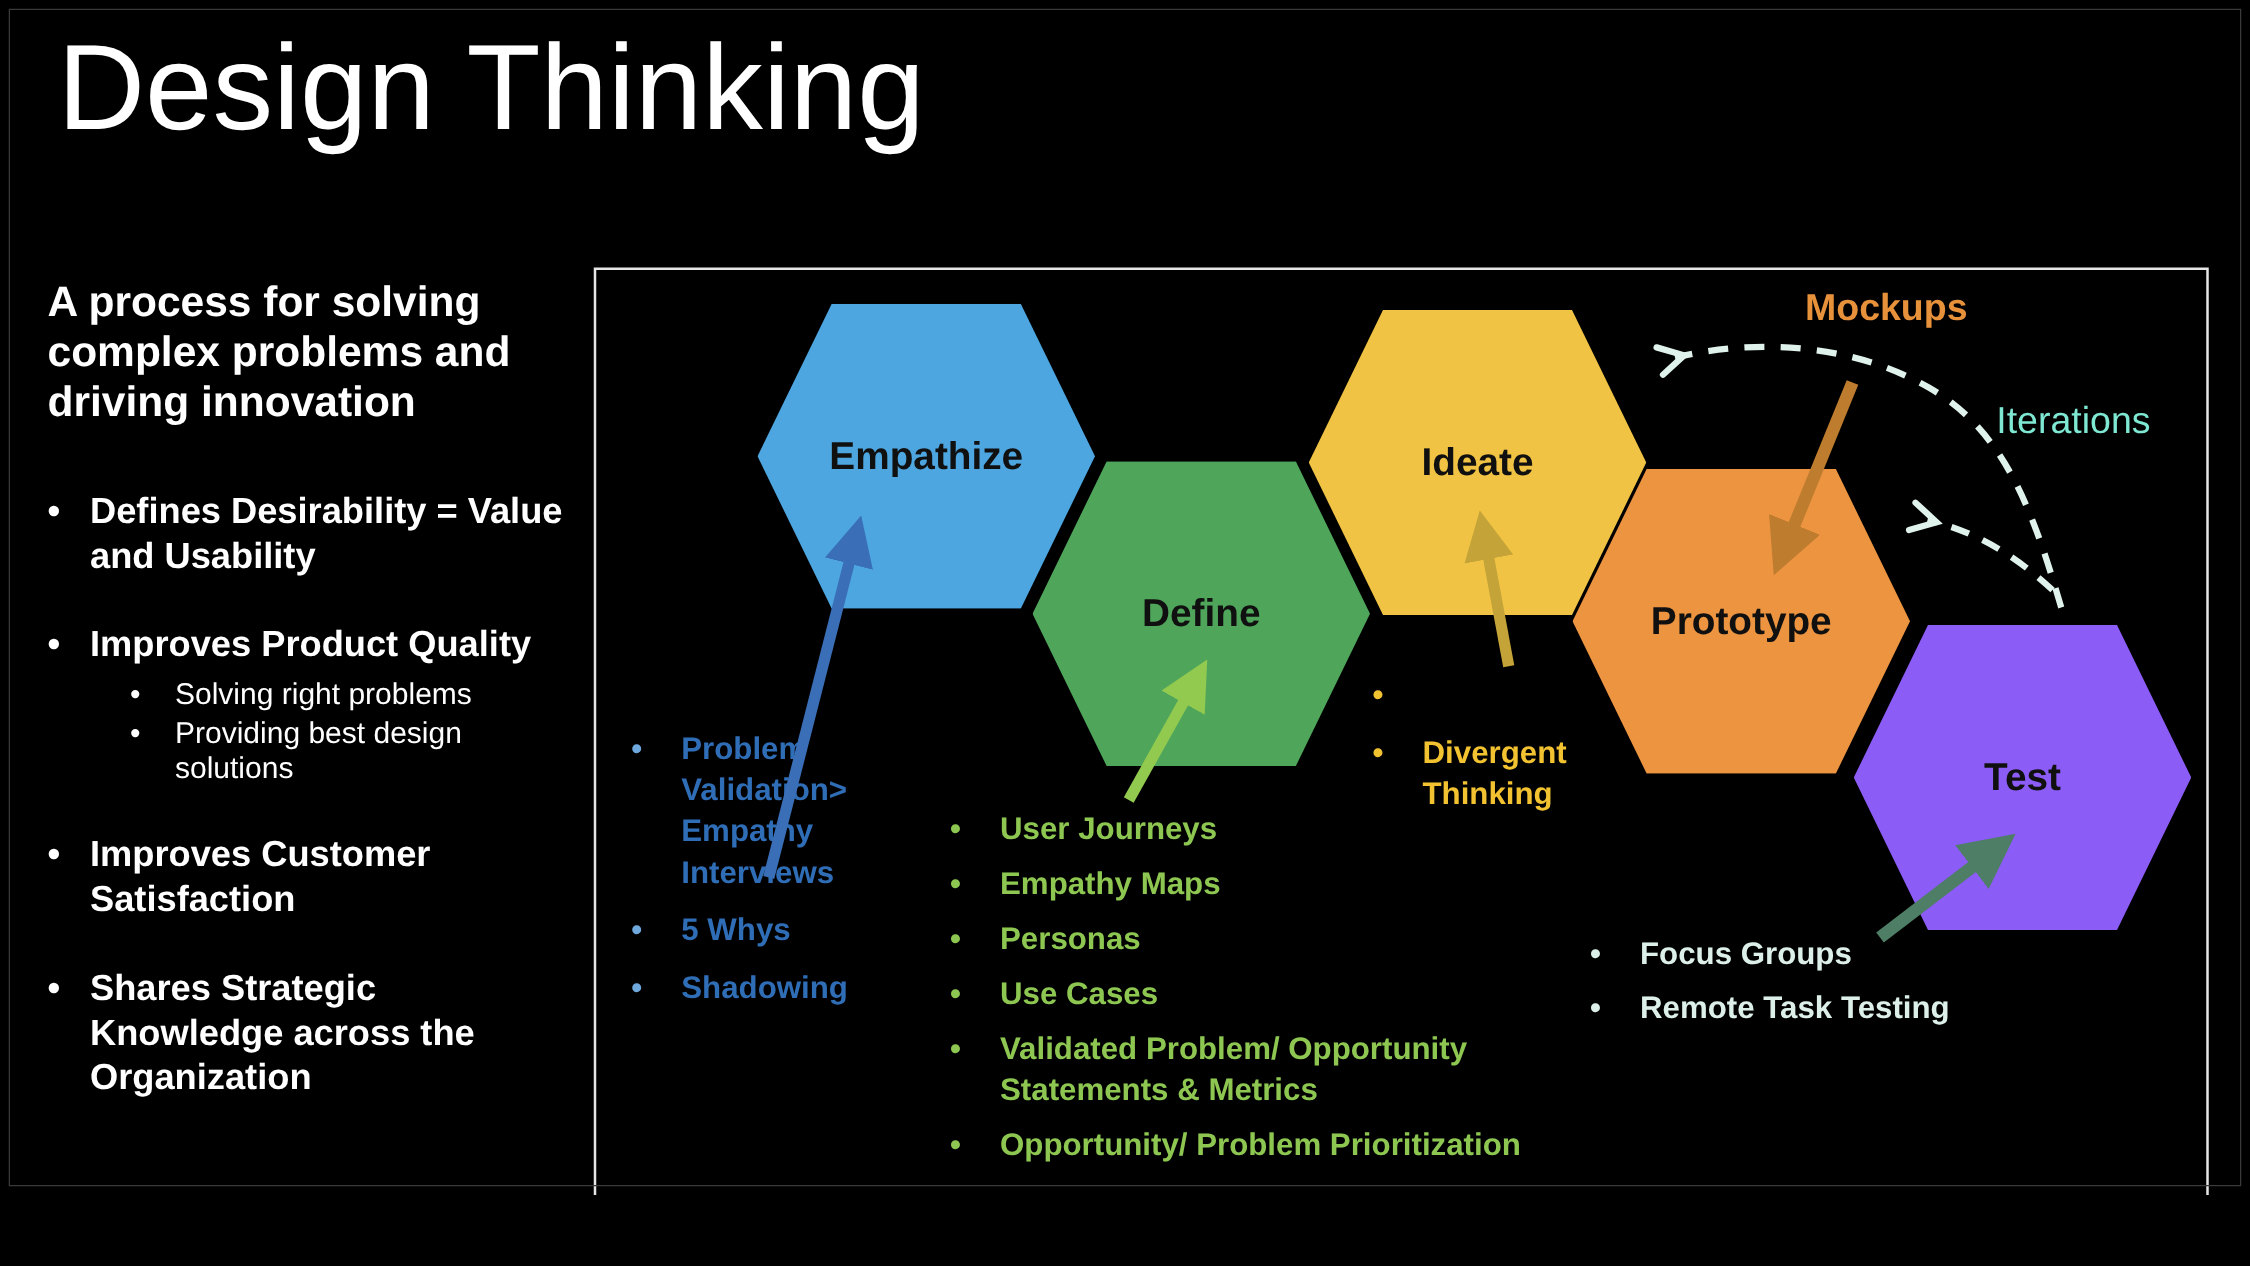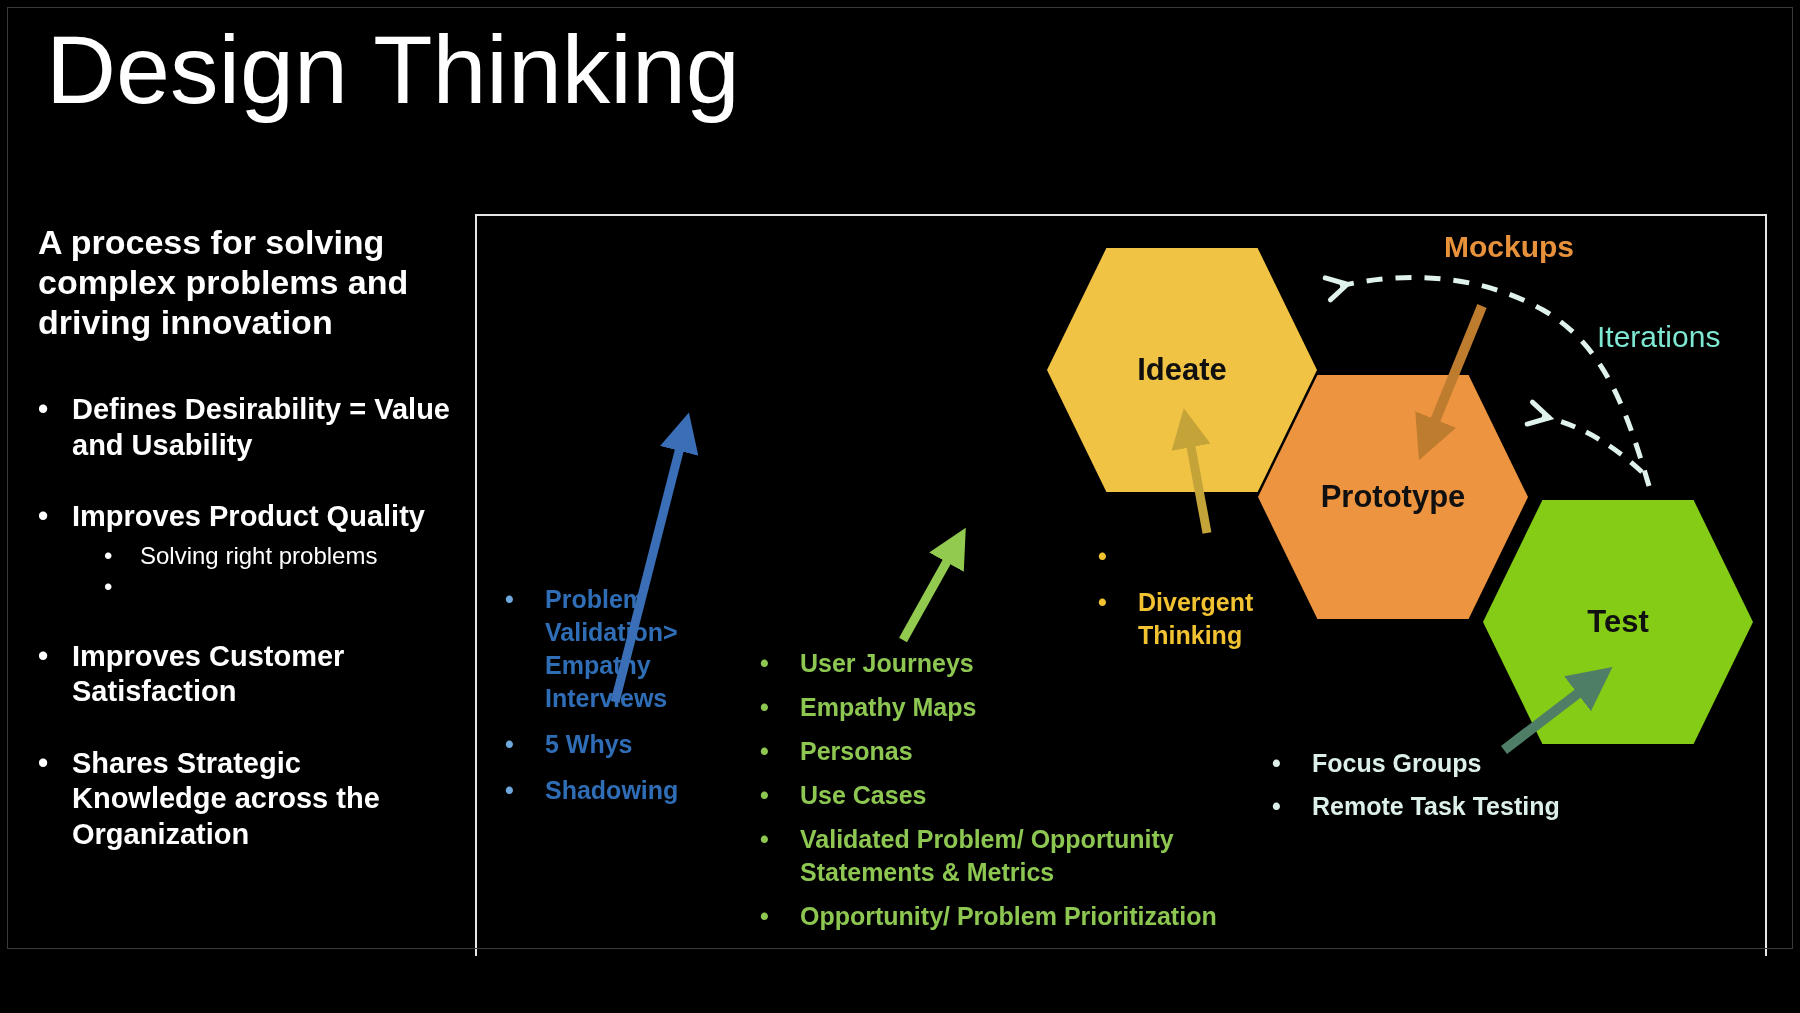--- a/index.html
+++ b/index.html
@@ -30,21 +30,21 @@
   .hex{
     position:absolute;width:270px;height:244px;
     clip-path:polygon(0% 50%,22% 0%,78% 0%,100% 50%,78% 100%,22% 100%);
     display:flex;align-items:center;justify-content:center;
   }
   .hex span{font-size:31px;font-weight:700;color:#101010;}
   .hex-empathize{left:606px;top:243px;background:#4DA6E0;}
   .hex-define{left:826px;top:369px;background:#4FA65B;}
   .hex-ideate{left:1047px;top:248px;background:#F0C344;}
   .hex-prototype{left:1258px;top:375px;background:#EC9440;}
-  .hex-test{left:1483px;top:500px;background:#84cc16;}
+  .hex-test{left:1483px;top:500px;background:#8b5cf6;}
   
   .dlist{position:absolute;}
   .dlist li{display:flex;margin-bottom:13px;}
   .dlist .dot{flex:0 0 40px;font-size:25px;font-weight:700;line-height:1.32;}
   .dlist .txt{font-size:25px;font-weight:700;line-height:1.32;}
   .list-empathize{left:505px;top:583px;}
   .list-empathize .txt{width:158px;}
   .list-empathize .dot{color:#6FA8DC;}
   .list-empathize .txt{color:#2F6EB6;}
   .list-define{left:760px;top:647px;}
@@ -83,37 +83,44 @@
         <span class="dot">•</span>
         <span class="txt">
           <span>Improves Product Quality</span>
           <ul class="sub-list">
             <li>
               <span class="dot">•</span>
               <span class="txt">Solving right problems</span>
             </li>
             <li>
               <span class="dot">•</span>
+              <span class="txt">Providing best design solutions</span>
             </li>
           </ul>
         </span>
       </li>
       <li>
         <span class="dot">•</span>
         <span class="txt">Improves Customer Satisfaction</span>
       </li>
       <li>
         <span class="dot">•</span>
         <span class="txt">Shares Strategic Knowledge across the Organization</span>
       </li>
     </ul>
   </div>
 
   <div class="frame"></div>
 
+  <div class="hex hex-empathize">
+    <span>Empathize</span>
+  </div>
+  <div class="hex hex-define">
+    <span>Define</span>
+  </div>
   <div class="hex hex-prototype">
     <span>Prototype</span>
   </div>
   <div class="hex hex-ideate">
     <span>Ideate</span>
   </div>
   <div class="hex hex-test">
     <span>Test</span>
   </div>
 

